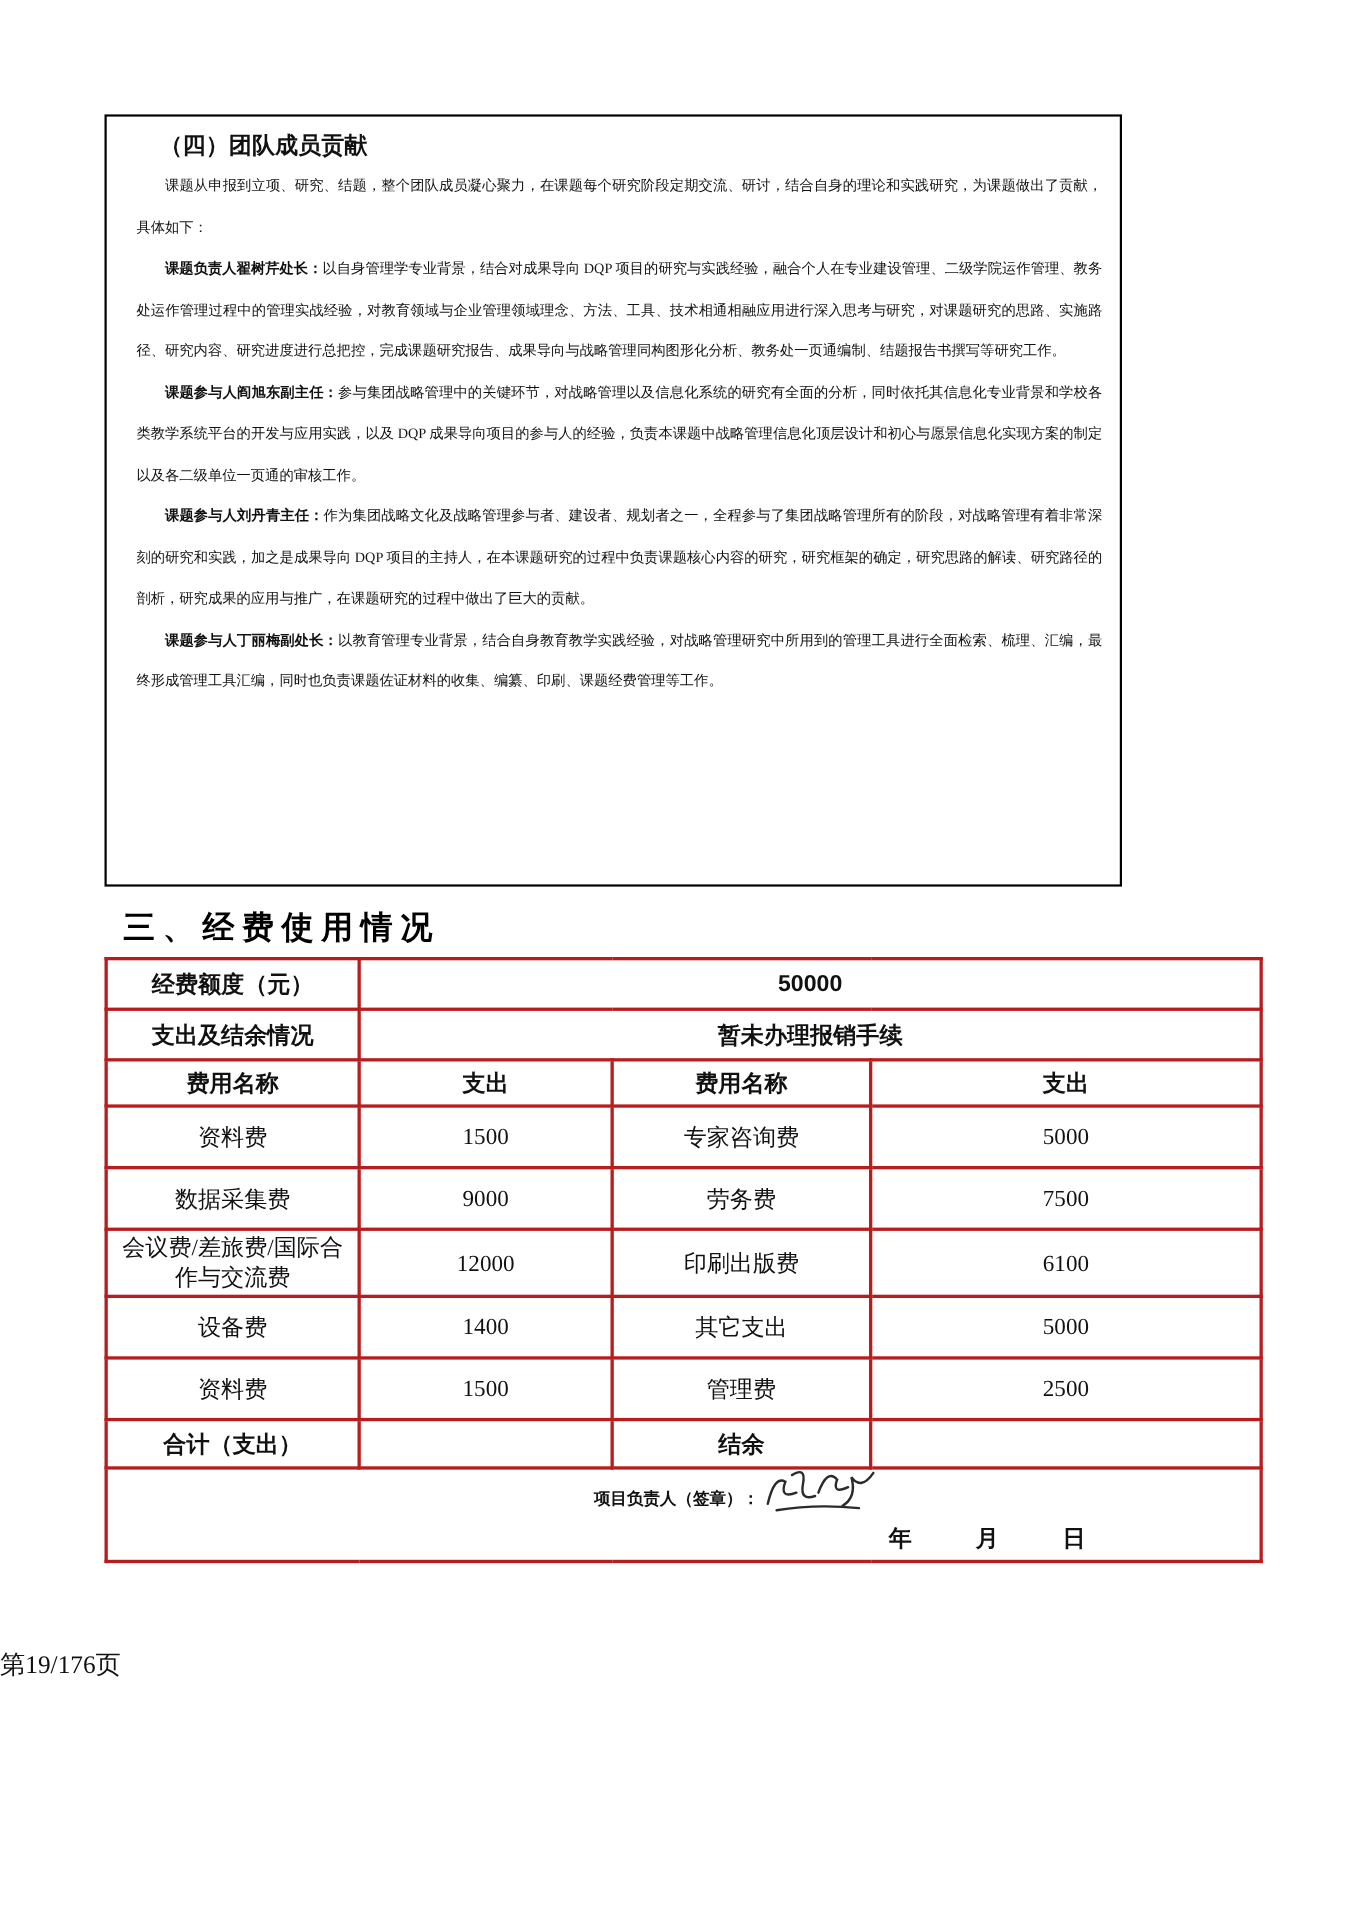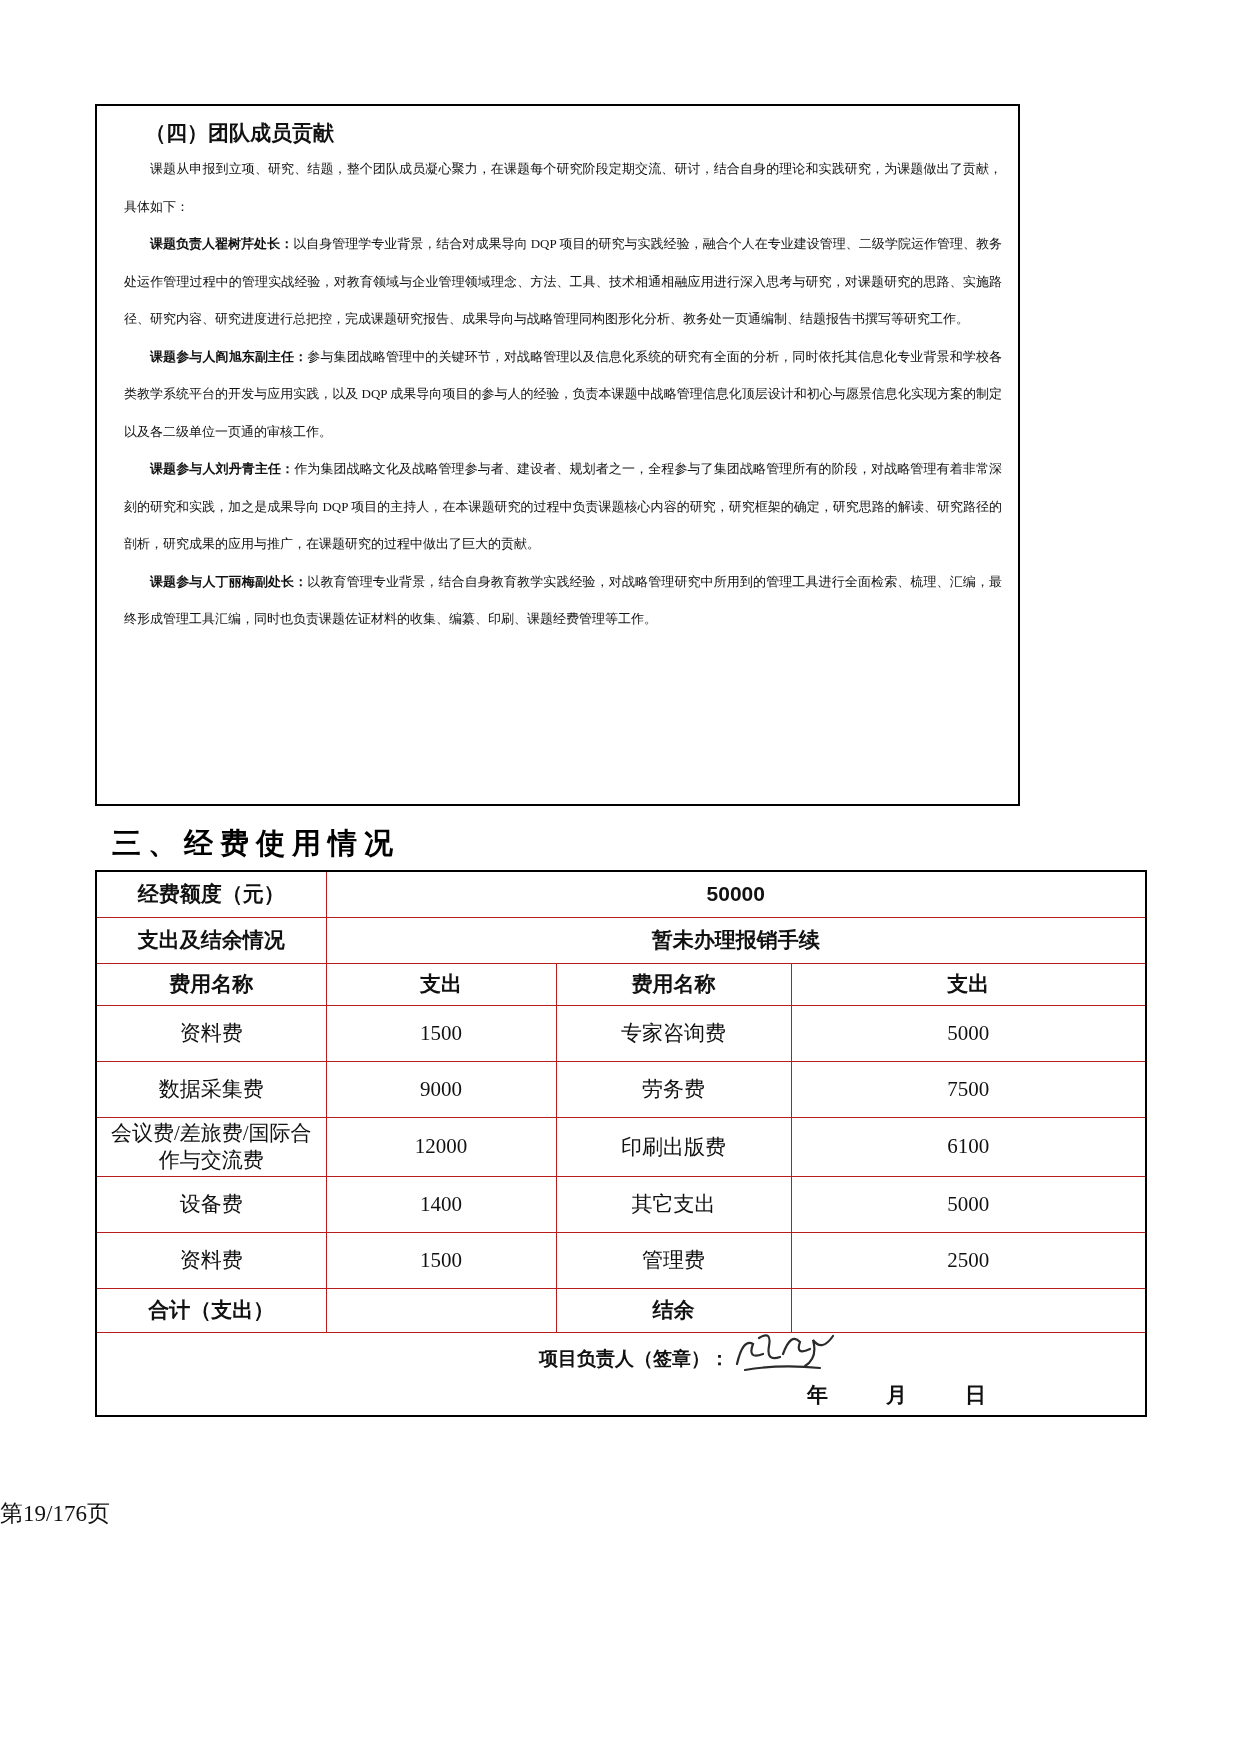--- a/index.html
+++ b/index.html
@@ -58,30 +58,30 @@
   .budget-table {
     position: absolute;
     left: 95px;
     top: 870px;
     width: 1050px;
     border-collapse: collapse;
     border: 2px solid #000;
     table-layout: fixed;
   }
   .budget-table td {
-    border: 1px solid #b91c1c;
+    border: 3px solid #b91c1c;
     text-align: center;
     vertical-align: middle;
     padding: 2px 6px;
     font-size: 21px;
   }
   .hei {
     font-family: "Liberation Sans", "DejaVu Sans", sans-serif;
     font-weight: bold;
-    font-size: 19px;
+    font-size: 15px;
   }
   .r-amount td, .r-status td { height: 46px; }
   .r-head td { height: 42px; }
   .r-exp td { height: 56px; }
   .r-total td { height: 44px; }
   .cell-wrap { font-size: 20px; line-height: 27px; padding: 2px 10px; margin-top: 44px; }
 
   
   .sig-cell {
     height: 84px;

